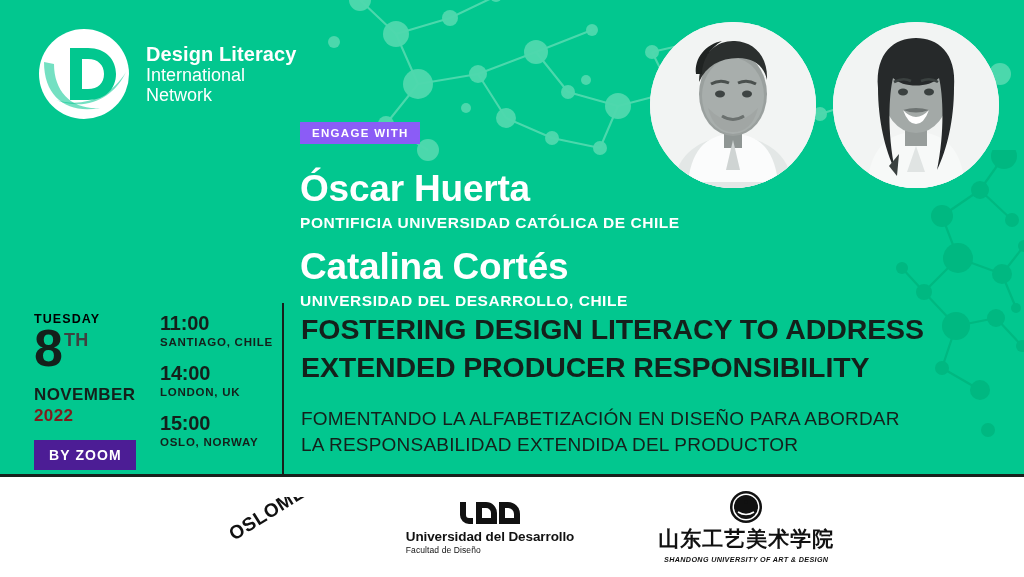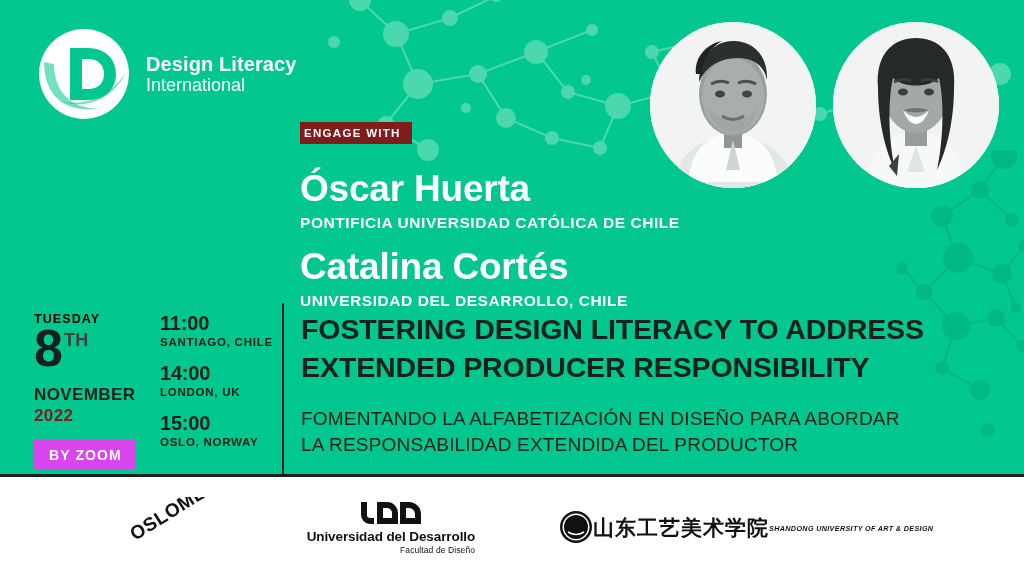--- a/index.html
+++ b/index.html
@@ -49,23 +49,23 @@
     width:166px; height:166px; border-radius:50%;
     overflow:hidden; background:#f4f6f5;
   }
   .portrait.p1 { left:650px; }
   .portrait.p2 { left:833px; }
   .portrait svg { display:block; }
 
   
   .speakers { position:absolute; left:300px; top:122px; }
   .badge {
-    display:inline-block; background:#7f1d1d; color:#ffffff;
+    display:inline-block; background:#8b5cf6; color:#ffffff;
     font-size:11.5px; font-weight:bold; letter-spacing:1.3px;
-    padding:5px 11px 5px 4px;
+    padding:5px 11px 5px 12px;
   }
   .sp-name {
     color:#ffffff; font-weight:bold; font-size:37px;
     letter-spacing:-.2px; line-height:1.05;
   }
   .sp-org {
     color:#ffffff; font-size:15.5px; font-weight:bold;
     letter-spacing:.55px; line-height:1.2;
   }
   .sp1 { margin-top:26px; }
@@ -95,21 +95,21 @@
   }
   .dc-month {
     color:#14201b; font-size:17px; font-weight:bold;
     letter-spacing:.4px; margin-top:12px; line-height:1.22;
   }
   .dc-year {
     color:#7f1d1d; font-size:17px; font-weight:bold; letter-spacing:.4px;
   }
   .zoom-badge {
     display:inline-block; margin-top:14px;
-    background:#d946ef; color:#ffffff;
+    background:#4c1d95; color:#ffffff;
     font-size:14px; font-weight:bold; letter-spacing:1.1px;
     padding:7px 14px 7px 15px;
   }
 
   
   .timecol { position:absolute; left:160px; top:312px; width:115px; }
   .tc-item { margin-bottom:14px; }
   .tc-item:last-child { margin-bottom:0; }
   .tc-time {
     color:#14201b; font-size:20px; font-weight:bold; letter-spacing:-.2px;
@@ -137,21 +137,21 @@
     width:1024px; height:100px;
     background:#ffffff;
     display:flex; align-items:center; justify-content:center;
   }
   .logos {
     display:flex; align-items:center; gap:84px;
     margin-left:36px;
   }
   .flogo { display:flex; align-items:center; justify-content:center; }
 
-  .udd-txt { text-align:right; margin-top:3px; }
+  .udd-txt { text-align:left; margin-top:3px; }
   .udd-name { font-size:13.5px; font-weight:bold; color:#111; letter-spacing:-.1px; }
   .udd-sub  { font-size:8.5px; color:#111; margin-top:1px; letter-spacing:.1px; }
 
   .sdu-sub {
     font-size:7.2px; font-weight:bold; font-style:italic;
     color:#111; letter-spacing:.35px; margin-top:2px; text-align:center;
   }
 
   .ade { display:flex; }
   .ade-txt {
@@ -245,20 +245,21 @@
       <svg class="logo-mark" viewBox="0 0 92 92">
         <circle cx="46" cy="46" r="45" fill="#ffffff"></circle>
         <path d="M6 34 C6 70, 30 86, 62 80 C34 82, 16 64, 16 36 Z" fill="#02c78f" opacity=".55"></path>
         <path d="M88 44 C72 70, 44 80, 18 72 C48 84, 76 70, 88 44 Z" fill="#02c78f" opacity=".55"></path>
         <path d="M32 20 H50 C68 20 78 32 78 46 C78 60 68 72 50 72 H32 Z
                  M44 31 V61 H50 C60 61 66 55 66 46 C66 37 60 31 50 31 Z" fill="#02c78f"></path>
       </svg>
       <div class="logo-text">
         <div class="l1">Design Literacy</div>
         <div class="l2">International</div>
+        <div class="l3">Network</div>
       </div>
     </div>
 
     <div class="portrait p1">
       <svg width="166" height="166" viewBox="0 0 166 166">
         <rect width="166" height="166" fill="#f2f4f3"></rect>
         <ellipse cx="83" cy="160" rx="58" ry="46" fill="#e3e7e6"></ellipse>
         <path d="M38 160 C42 124 60 112 83 112 C106 112 124 124 128 160 Z" fill="#fbfcfc"></path>
         <path d="M74 104 h18 v22 h-18 z" fill="#8f9694"></path>
         <ellipse cx="83" cy="72" rx="34" ry="42" fill="#9aa09e"></ellipse>
@@ -363,21 +364,21 @@
           <path d="M2 2 v13 a9 9 0 0 0 9 9 h4 v-6 h-4 a3 3 0 0 1 -3 -3 v-13 z" fill="#111"></path>
           <path d="M18 2 h10 a11 11 0 0 1 11 11 v11 h-21 z M24 8 v10 h9 v-5 a5 5 0 0 0 -5 -5 z" fill="#111"></path>
           <path d="M41 2 h9 a12 12 0 0 1 12 12 v10 h-21 z M47 8 v10 h9 v-4 a6 6 0 0 0 -6 -6 z" fill="#111"></path>
         </svg>
         <div class="udd-txt">
           <div class="udd-name">Universidad del Desarrollo</div>
           <div class="udd-sub">Facultad de Diseño</div>
         </div>
       </div>
 
-      <div class="flogo" style="flex-direction:row">
+      <div class="flogo" style="flex-direction:column">
         <svg width="34" height="34" viewBox="0 0 34 34">
           <circle cx="17" cy="17" r="16" fill="#111"></circle>
           <circle cx="17" cy="17" r="13.5" fill="#fff"></circle>
           <circle cx="17" cy="17" r="12" fill="#111"></circle>
           <path d="M17 8 a9 9 0 0 1 0 18 a5 5 0 0 0 0 -18 z" fill="#fff"></path>
           <circle cx="17" cy="12" r="2" fill="#111"></circle>
           <path d="M9 22 q8 5 16 0" stroke="#fff" stroke-width="1.6" fill="none"></path>
         </svg>
         <div style="font-size:21px;font-weight:bold;color:#111;margin-top:1px;letter-spacing:1px;font-family:'DejaVu Sans',sans-serif;">山东工艺美术学院</div>
         <div class="sdu-sub">SHANDONG UNIVERSITY OF ART &amp; DESIGN</div>

